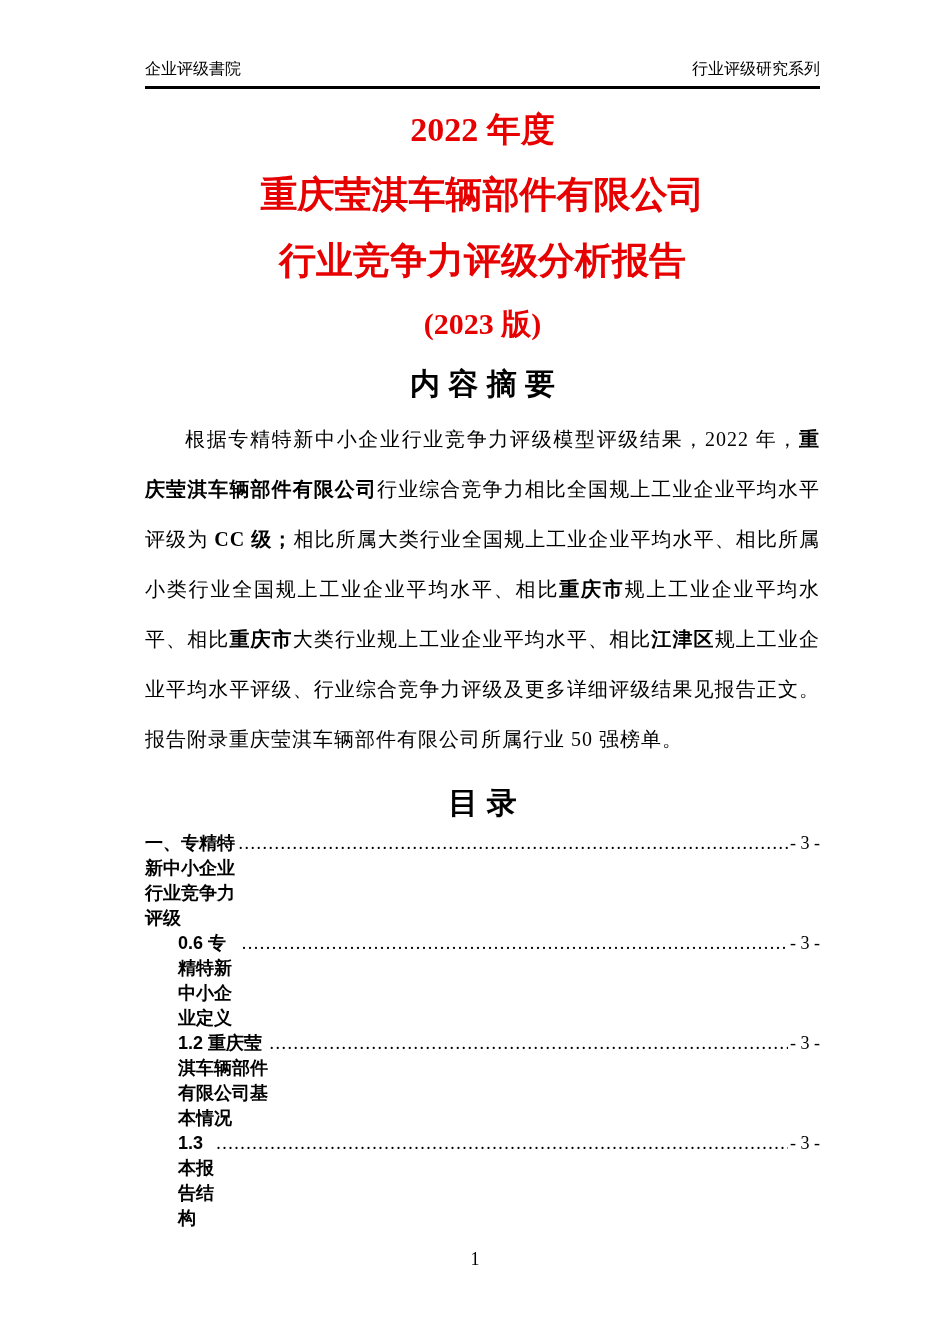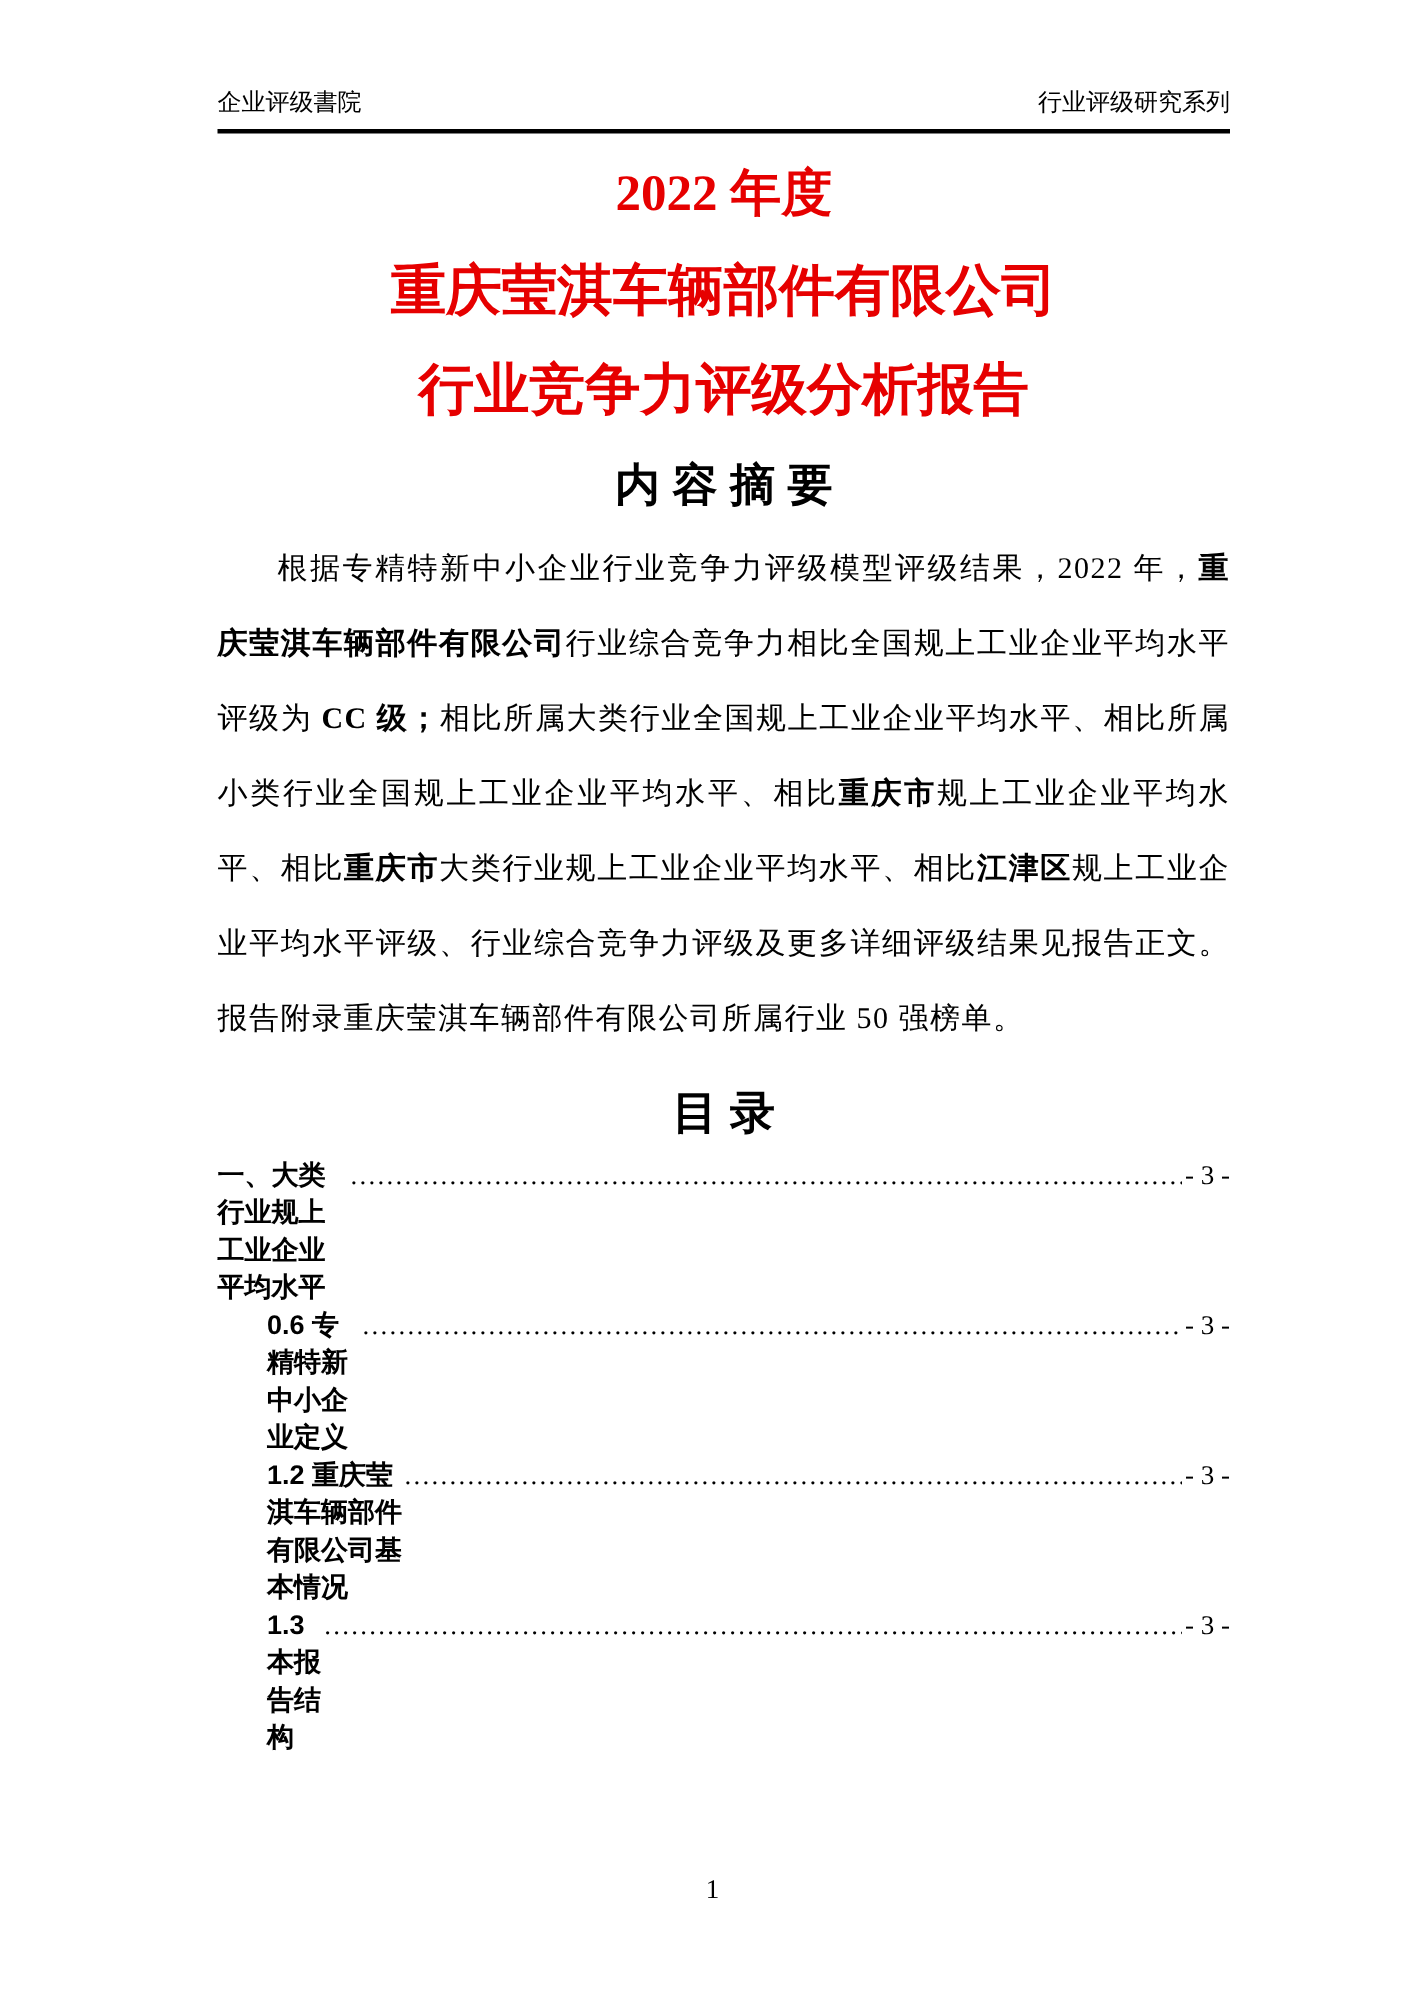--- a/index.html
+++ b/index.html
@@ -82,28 +82,29 @@
   <div class="hdr">
     <span>企业评级書院</span>
     <span>行业评级研究系列</span>
   </div>
   <div class="hdr-rule"></div>
 
 
   <h1 class="t t1 red" style="color: rgb(230, 0, 0);">2022 年度</h1>
   <h1 class="t t2 red" style="color: rgb(230, 0, 0);">重庆莹淇车辆部件有限公司</h1>
   <h1 class="t t3 red" style="color: rgb(230, 0, 0);">行业竞争力评级分析报告</h1>
+  <h1 class="t t4 red" style="color: rgb(230, 0, 0);">(2023 版)</h1>
 
   <div class="sec-h">内 容 摘 要</div>
   <p id="summary-paragraph"><span>根据专精特新中小企业行业竞争力评级模型评级结果，2022 年，</span><b>重庆莹淇车辆部件有限公司</b><span>行业综合竞争力相比全国规上工业企业平均水平评级为 </span><b>CC 级；</b><span>相比所属大类行业全国规上工业企业平均水平、相比所属小类行业全国规上工业企业平均水平、相比</span><b>重庆市</b><span>规上工业企业平均水平、相比</span><b>重庆市</b><span>大类行业规上工业企业平均水平、相比</span><b>江津区</b><span>规上工业企业平均水平评级、行业综合竞争力评级及更多详细评级结果见报告正文。报告附录重庆莹淇车辆部件有限公司所属行业 50 强榜单。</span></p>
 
   <div class="sec-h">目 录</div>
   <div id="toc-list">
       <div class="toc-row b">
-        <span class="lab">一、大类行业规上工业企业平均水平</span>
+        <span class="lab">一、专精特新中小企业行业竞争力评级</span>
         <span class="dots">............................................................................................................................................................................................................................................................................................................</span>
         <span class="pg">- 3 -</span>
       </div>
       <div class="toc-row ind b">
         <span class="lab">0.6 专精特新中小企业定义</span>
         <span class="dots">............................................................................................................................................................................................................................................................................................................</span>
         <span class="pg">- 3 -</span>
       </div>
       <div class="toc-row ind b">
         <span class="lab">1.2 重庆莹淇车辆部件有限公司基本情况</span>

